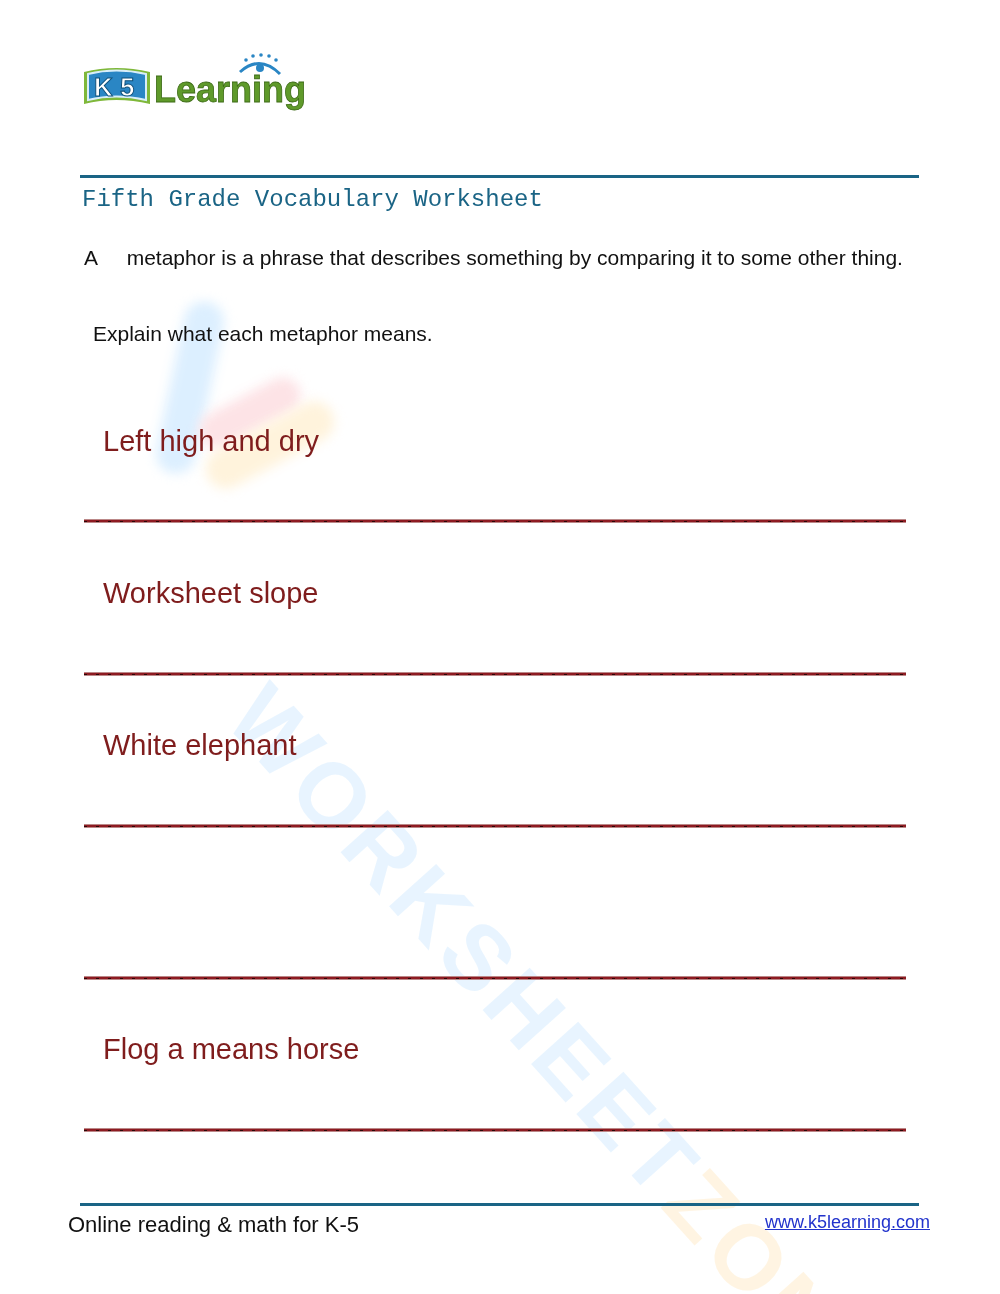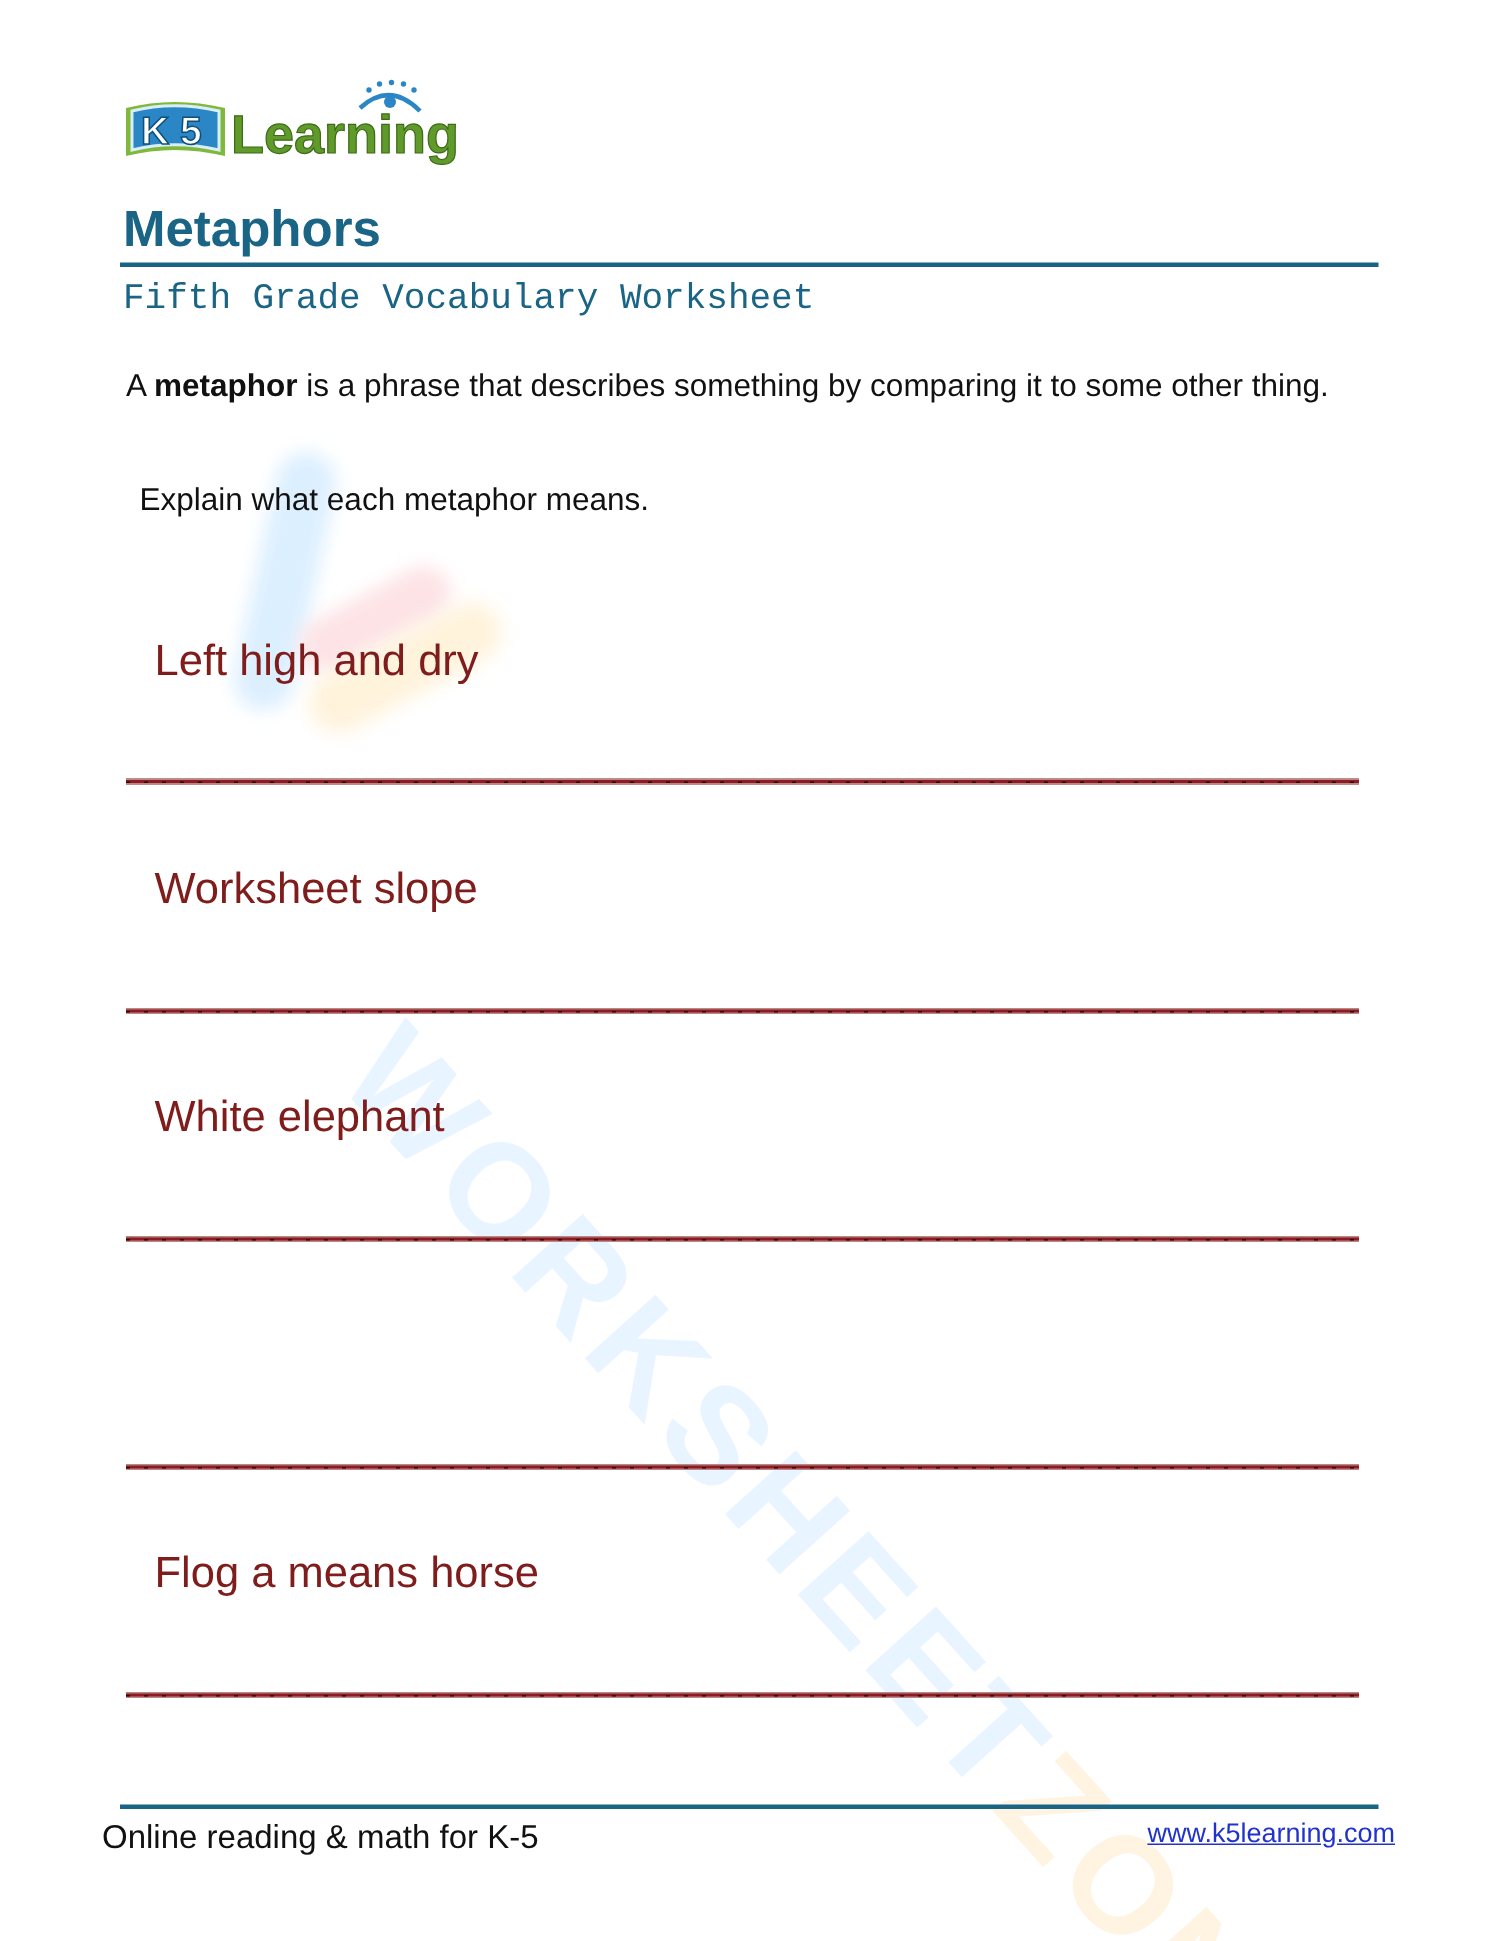--- a/index.html
+++ b/index.html
@@ -40,21 +40,21 @@
       background: #1a6485;
     }
     .subtitle {
       position: absolute; left: 82px; top: 186px;
       font-size: 24px; color: #1a6485; font-family: Liberation Mono, monospace;
     }
     .intro {
       position: absolute; left: 84px; top: 244px; width: 830px;
       font-size: 21px; line-height: 27px; color: #111;
     }
-    .intro b { font-weight: bold; }
+    .intro b { font-weight: normal; margin-left: 24px; }
     .instruction {
       position: absolute; left: 93px; top: 322px;
       font-size: 21px; color: #111;
     }
 
     .item-label {
       position: absolute; left: 103px; font-size: 29px; color: #7f1d1d;
     }
     .answer-line {
       position: absolute; left: 84px; width: 822px; height: 4px;
@@ -103,21 +103,20 @@
       <path d="M160 20 Q180 2 200 22" fill="none" stroke="#2a86c4" stroke-width="3"></path>
       <circle cx="180" cy="16" r="4" fill="#2a86c4"></circle>
       <circle cx="166" cy="8" r="1.8" fill="#2a86c4"></circle>
       <circle cx="173" cy="4" r="1.8" fill="#2a86c4"></circle>
       <circle cx="181" cy="3" r="1.8" fill="#2a86c4"></circle>
       <circle cx="189" cy="4" r="1.8" fill="#2a86c4"></circle>
       <circle cx="196" cy="8" r="1.8" fill="#2a86c4"></circle>
     </svg>
   </div>
 
-  <div class="title">Metaphors</div>
   <div class="title-rule"></div>
   <div class="subtitle">Fifth Grade Vocabulary Worksheet</div>
 
   <p class="intro"><span>A </span><b>metaphor</b><span> is a phrase that describes something by comparing it to some other thing.</span></p>
   <p class="instruction">Explain what each metaphor means.</p>
 
   <div class="item-label" style="top:425px">Left high and dry</div>
   <div class="answer-line" style="top:519px"></div>
 
   <div class="item-label" style="top:577px">Worksheet slope</div>

